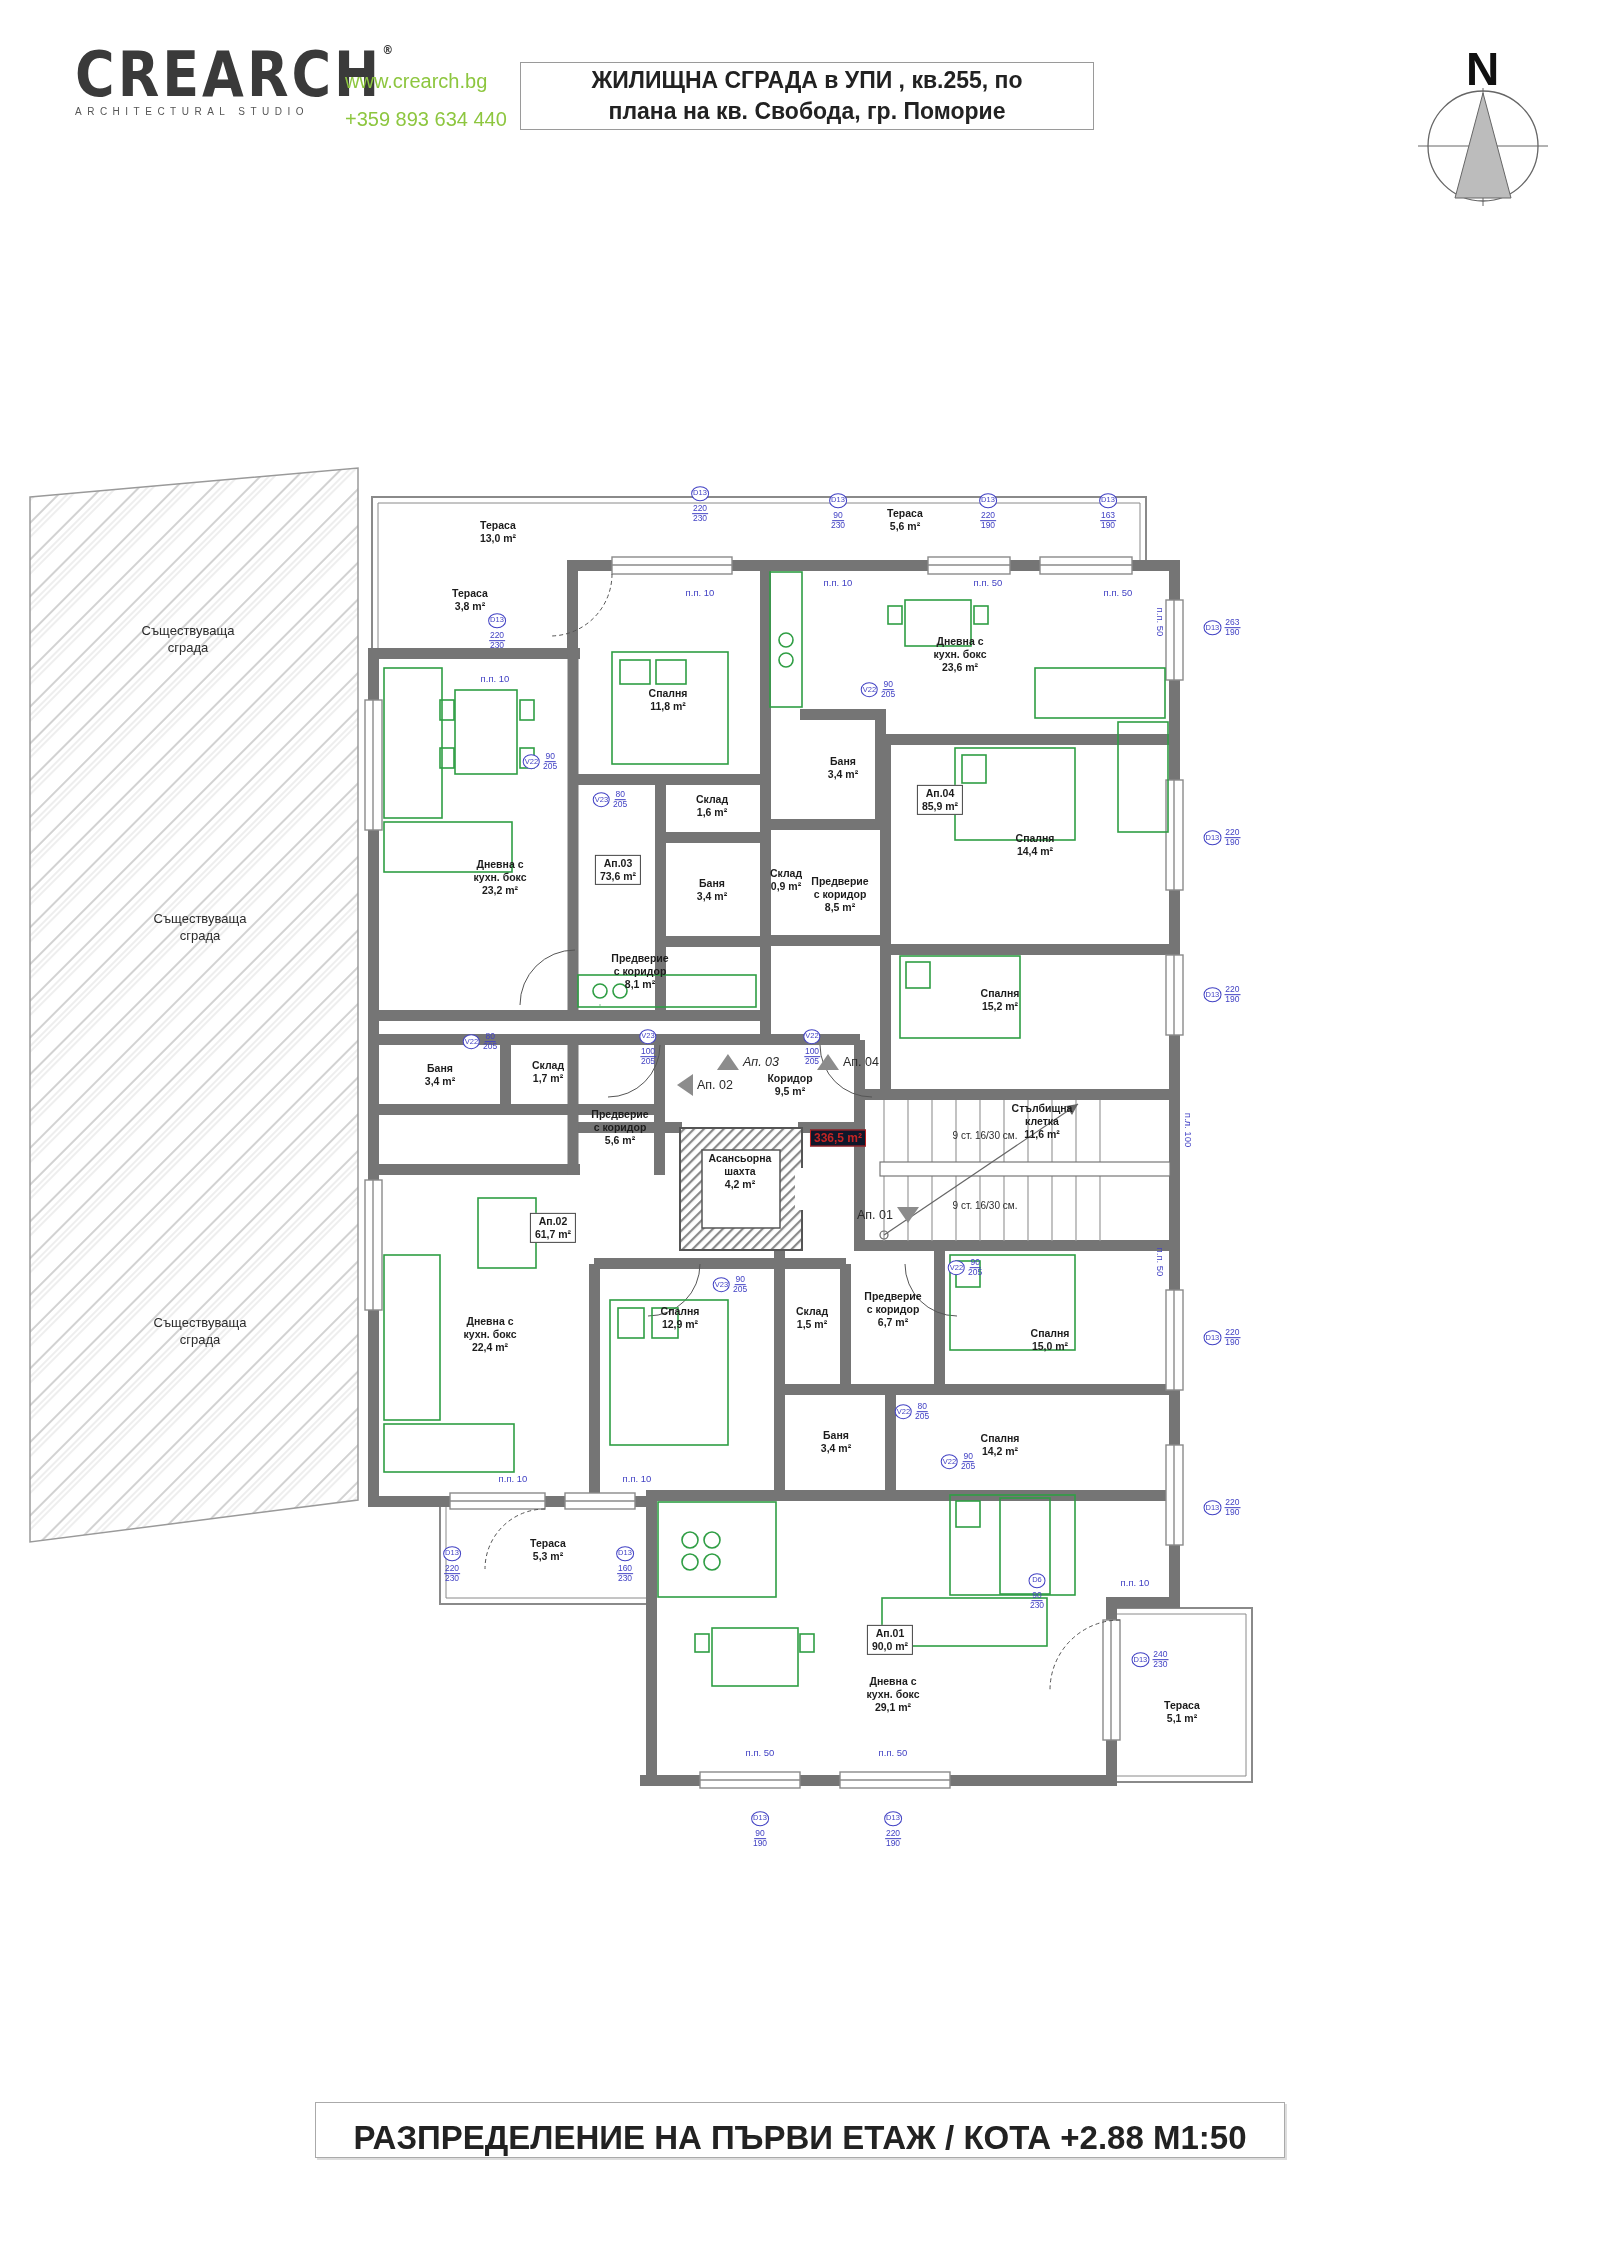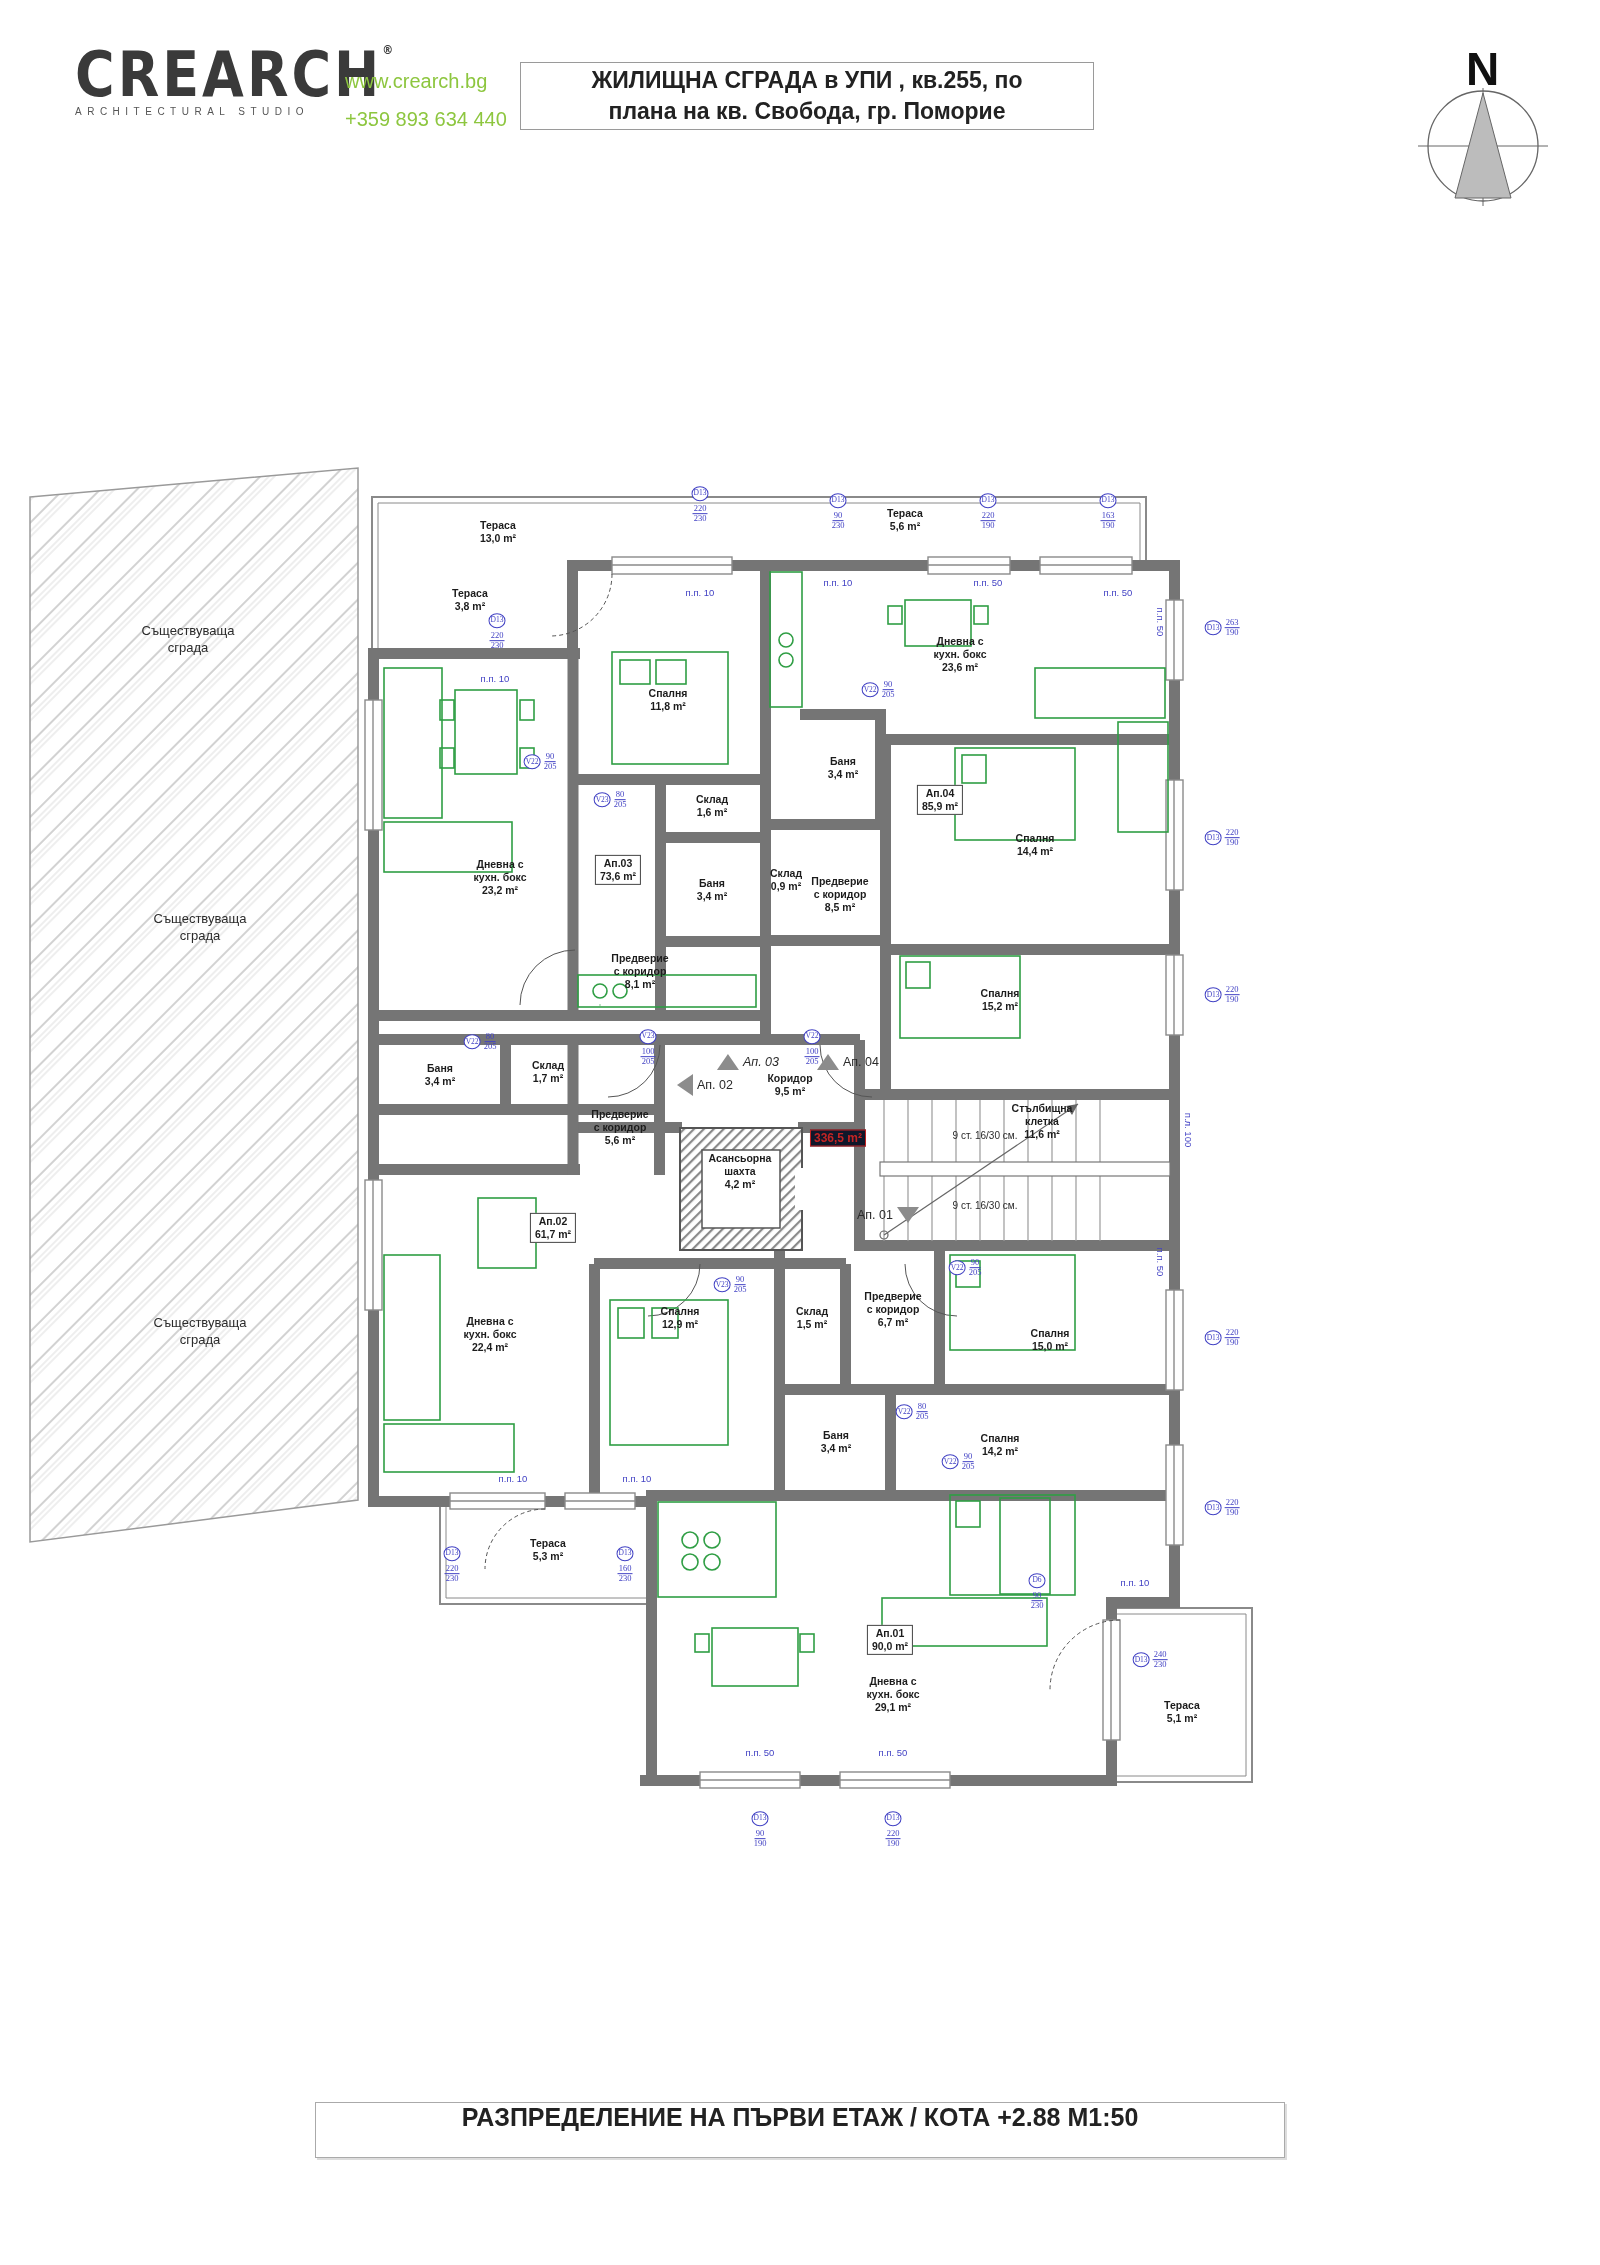--- a/index.html
+++ b/index.html
@@ -11,37 +11,37 @@
               font-family:"DejaVu Sans",sans-serif;line-height:1;transform:scaleY(1.15);}
   #logo .reg{font-size:11px;vertical-align:top;color:#3a3a3a;}
   #logo .sub{font-size:10px;letter-spacing:5.5px;color:#555;margin-top:4px;}
   #logo-contact{position:absolute;left:345px;top:62px;font-size:20px;line-height:1.9;}
   #logo-contact div{white-space:nowrap;}
   #title-box{position:absolute;left:520px;top:62px;width:572px;height:66px;border:1px solid #9a9a9a;
              display:flex;flex-direction:column;align-items:center;justify-content:center;
              font-size:23px;font-weight:bold;line-height:1.35;text-align:center;background:#fff;}
   
   #footer-box{position:absolute;left:315px;top:2102px;width:968px;height:54px;border:1px solid #aaa;
-              box-shadow:2px 2px 0 #ddd;display:flex;align-items:flex-start;justify-content:center;
-              font-size:25px;font-weight:bold;background:#fff;}
+              box-shadow:2px 2px 0 #ddd;display:flex;align-items:flex-end;justify-content:center;
+              font-size:33px;font-weight:bold;background:#fff;}
   
   #plan-layer{position:absolute;left:0;top:0;width:1600px;height:2265px;pointer-events:none;}
   #plan-layer>div{position:absolute;transform:translate(-50%,-50%);}
   .room{font-size:10.5px;line-height:1.25;text-align:center;color:#1c1c1c;white-space:nowrap;font-weight:bold;}
   .room.boxed{border:1px solid #444;background:#fff;padding:1px 4px;}
   .room.red{color:#c42424;border:1px solid #c42424;background:#0f172a;padding:0 3px;font-size:12px;}
   .existing{font-size:13px;text-align:center;color:#2b2b2b;line-height:1.3;white-space:nowrap;}
   .apmark{font-size:12.5px;color:#2b2b2b;white-space:nowrap;display:flex;align-items:center;gap:4px;}
   .apmark .tri{width:0;height:0;border-left:11px solid transparent;border-right:11px solid transparent;}
   .apmark.up .tri{border-bottom:16px solid #8c8c8c;}
   .apmark.down .tri{border-top:16px solid #8c8c8c;}
   .apmark.left .tri{border-top:11px solid transparent;border-bottom:11px solid transparent;
                     border-right:16px solid #8c8c8c;border-left:none;}
   .stairnote{font-size:10px;color:#2b2b2b;white-space:nowrap;}
-  .dim{display:flex;align-items:center;gap:3px;color:#4242c4;font-size:8.5px;line-height:1.1;font-family:Liberation Serif, serif;}
+  .dim{display:flex;align-items:center;gap:3px;color:#4242c4;font-size:8.5px;line-height:1.1;}
   .dim .frac{display:flex;flex-direction:column;align-items:center;}
   .dim .frac .t{border-bottom:1px solid #4242c4;padding:0 1px;}
   .dim .tag{border:1px solid #4242c4;border-radius:50%;min-width:13px;height:13px;padding:0 1px;
             display:flex;align-items:center;justify-content:center;font-size:7.5px;background:#fff;}
   .dim.vert{flex-direction:column;}
   .open-label{font-size:9.5px;color:#4242c4;white-space:nowrap;}
   .open-label.vert{writing-mode:vertical-rl;transform:translate(-50%,-50%) rotate(180deg);}
   svg{position:absolute;left:0;top:0;}
   .nlabel{font:bold 46px "Liberation Sans",sans-serif;fill:#111;}
 </style>

